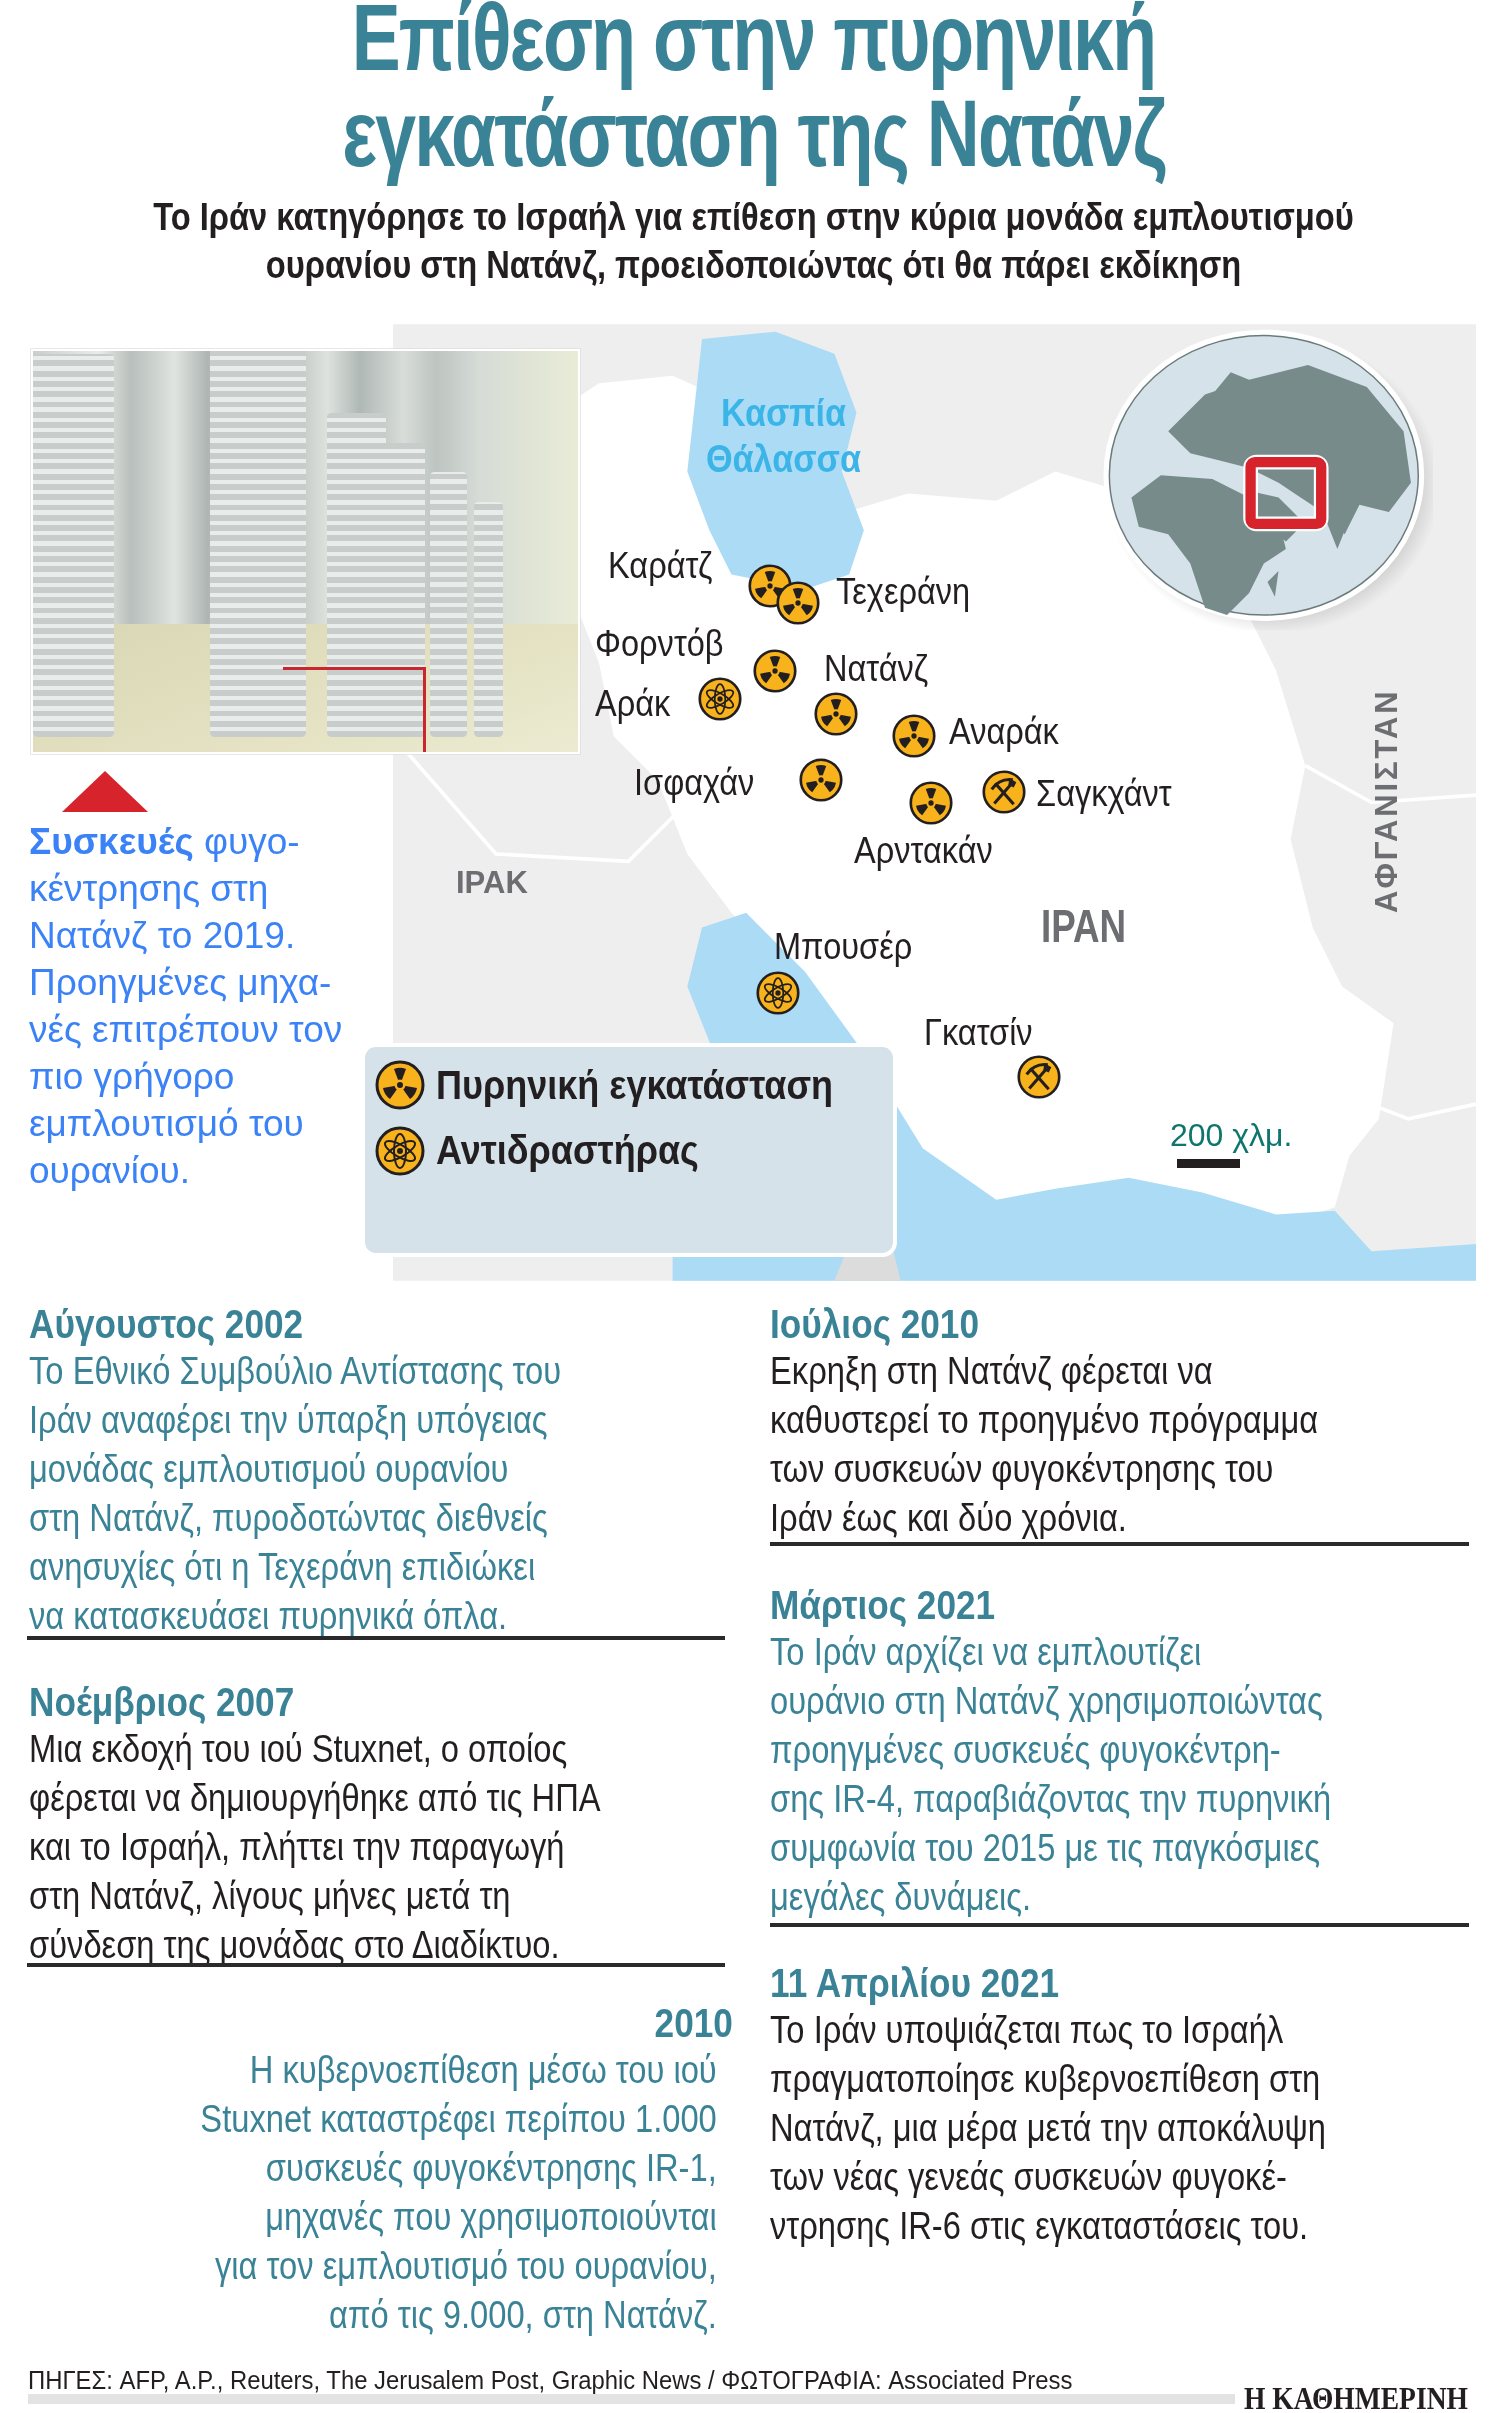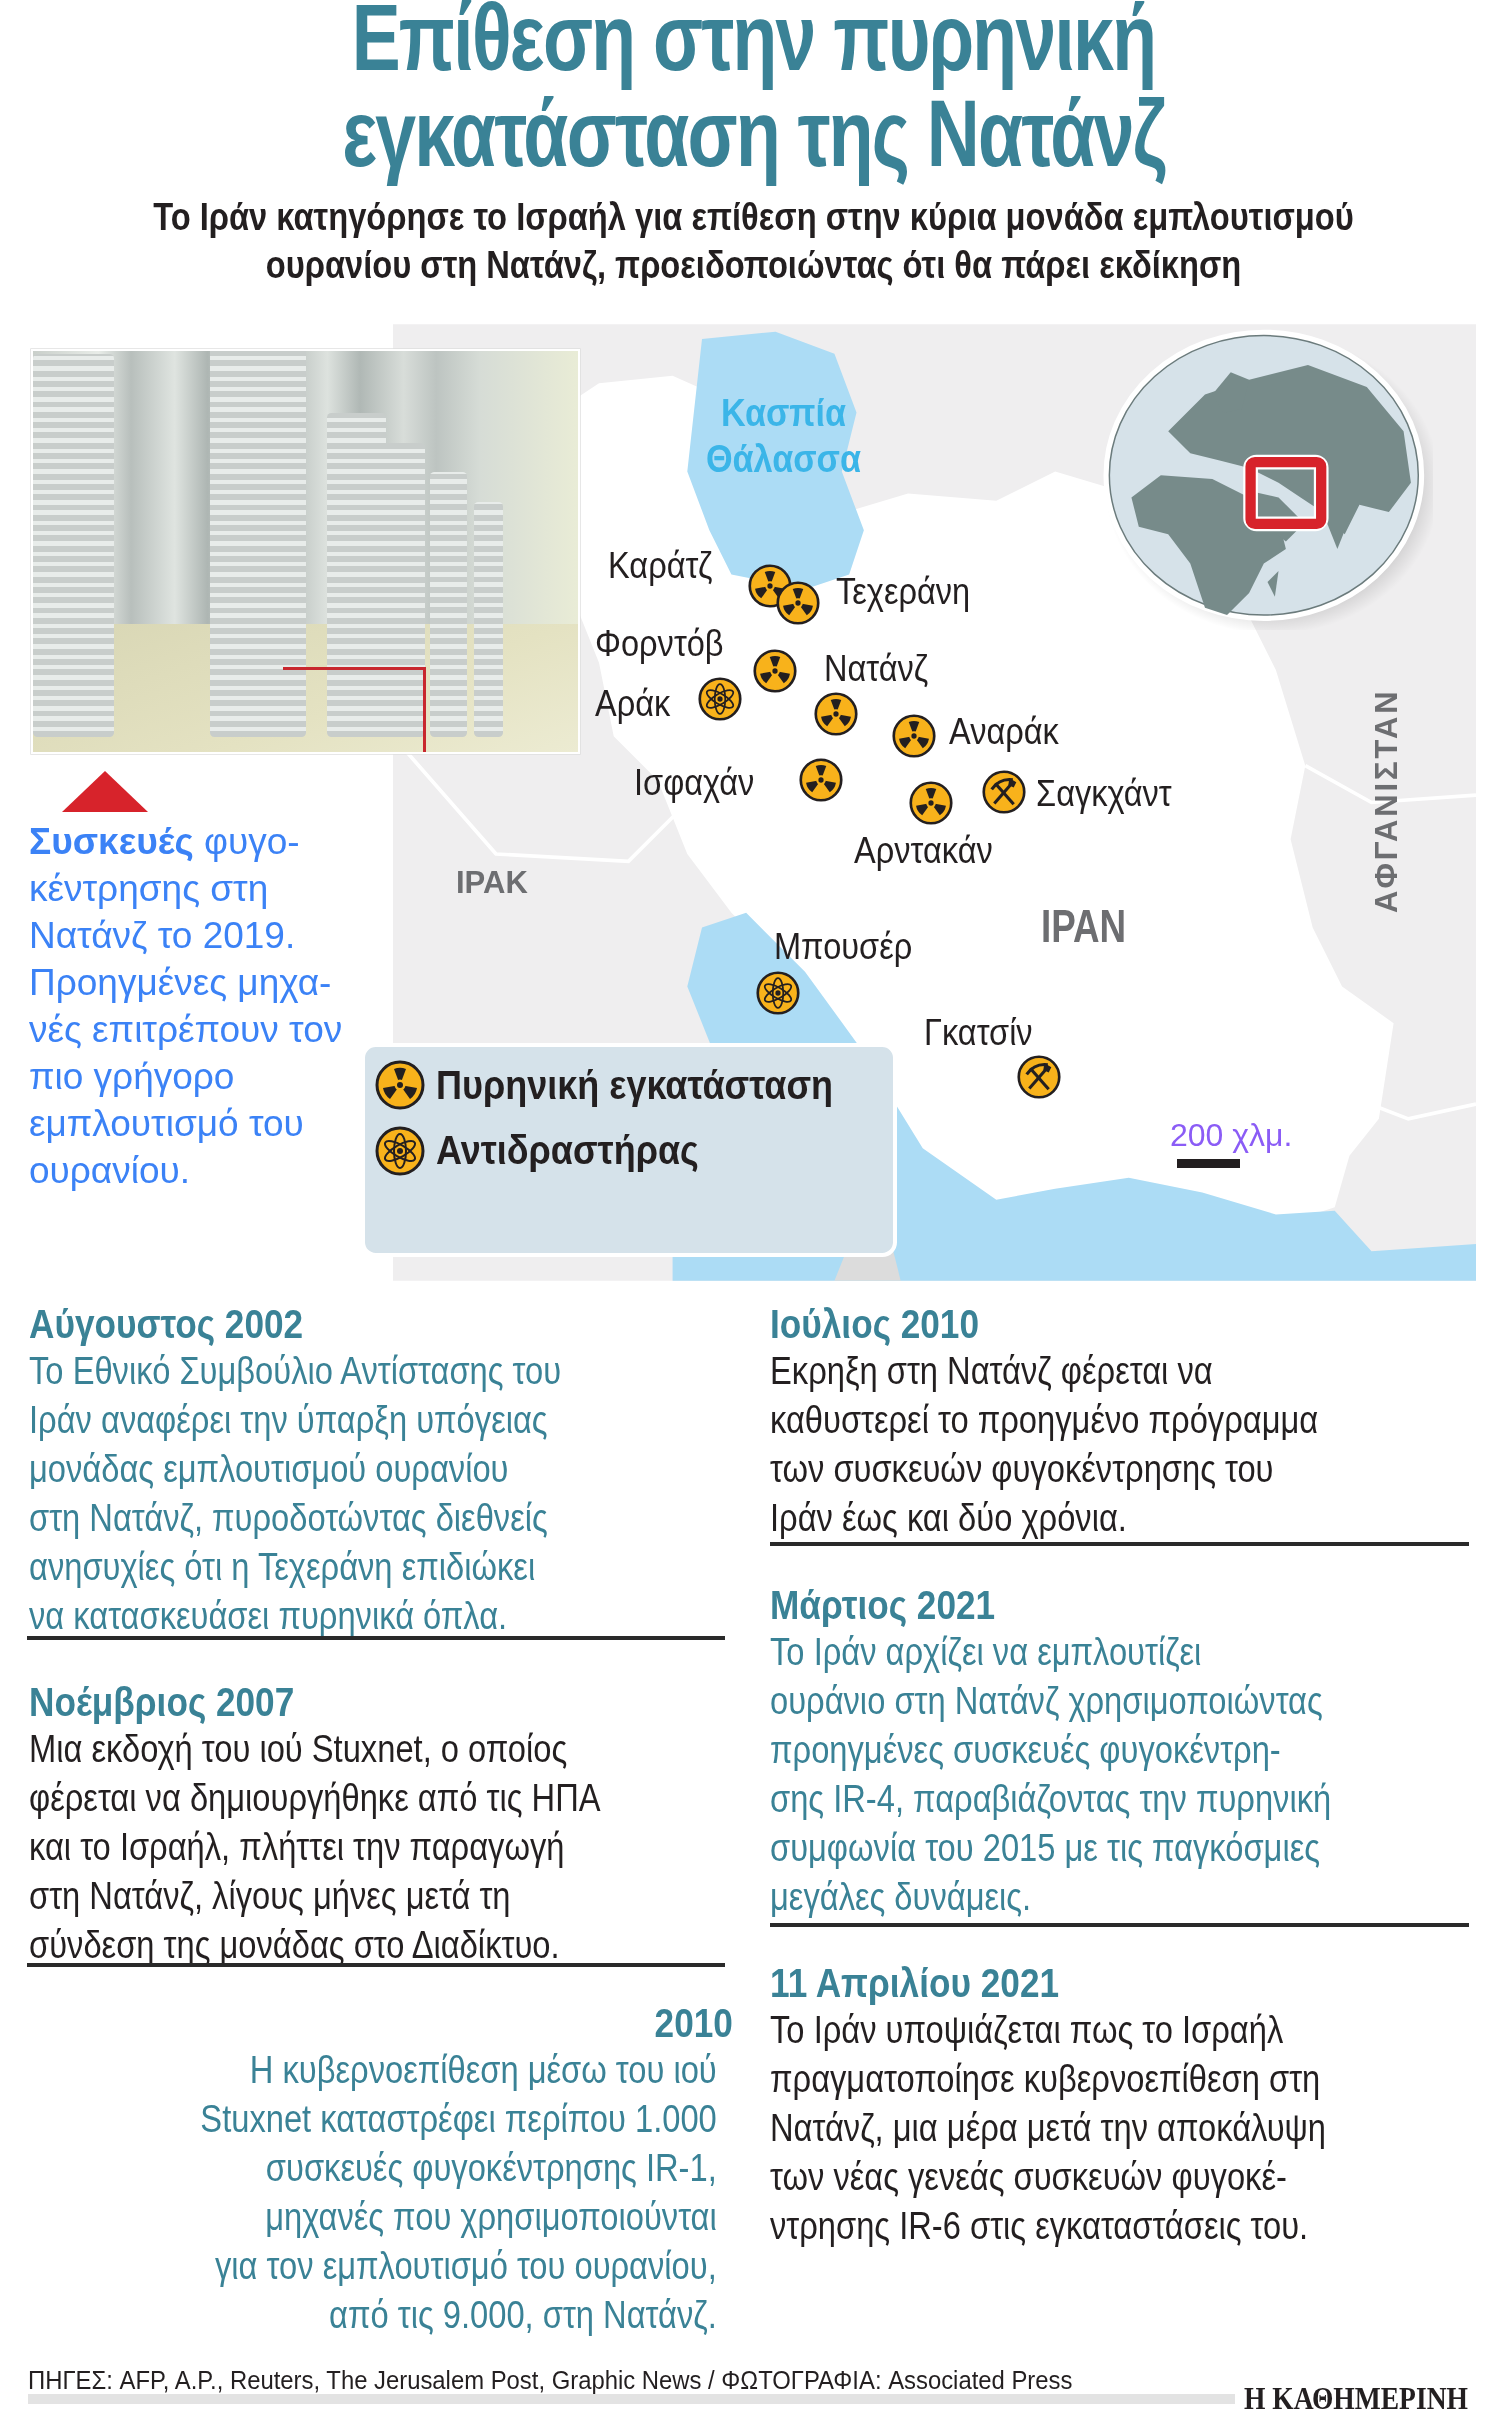--- a/index.html
+++ b/index.html
@@ -24,21 +24,21 @@
   .caption b{font-weight:900;}
 
   .lbl{position:absolute;font-size:37px;line-height:41px;color:#231f20;white-space:nowrap;transform:scaleX(0.88);transform-origin:left;}
   .sea{position:absolute;color:#3bb5e8;font-weight:bold;font-size:38px;line-height:46px;text-align:center;transform:scaleX(0.9);}
   .country{position:absolute;color:#6d6e71;font-weight:bold;}
   .icon{position:absolute;width:44px;height:44px;}
   .legend{position:absolute;left:361px;top:1043px;width:528px;height:206px;background:#d5e2ea;border:4.4px solid #fff;border-radius:14.7px;}
   .legend .row{position:absolute;left:10.3px;height:59px;display:flex;align-items:center;}
   .legend .row svg{width:50px;height:50px;margin-right:10.3px;}
   .legend .row span{font-size:40px;font-weight:bold;color:#231f20;transform:scaleX(0.9);transform-origin:left;white-space:nowrap;}
-  .scale{position:absolute;left:1170px;top:1117px;font-size:32px;color:#8b5cf6;}
+  .scale{position:absolute;left:1170px;top:1117px;font-size:32px;color:#0f766e;}
   .scalebar{position:absolute;left:1177px;top:1159px;width:63px;height:8.8px;background:#231f20;}
 
   .globe{position:absolute;left:1102px;top:328px;width:331px;height:302px;}
 
   
   .entry{position:absolute;}
   .entry .h{font-size:40px;line-height:46px;font-weight:bold;color:#3a8296;transform:scaleX(0.88);transform-origin:left;white-space:nowrap;}
   .entry .t{font-size:38px;line-height:49px;transform:scaleX(0.86);transform-origin:left;white-space:pre-line;width:809px;}
   .entry .t.teal{color:#3a8296;}
   .entry .t.dark{color:#231f20;}

